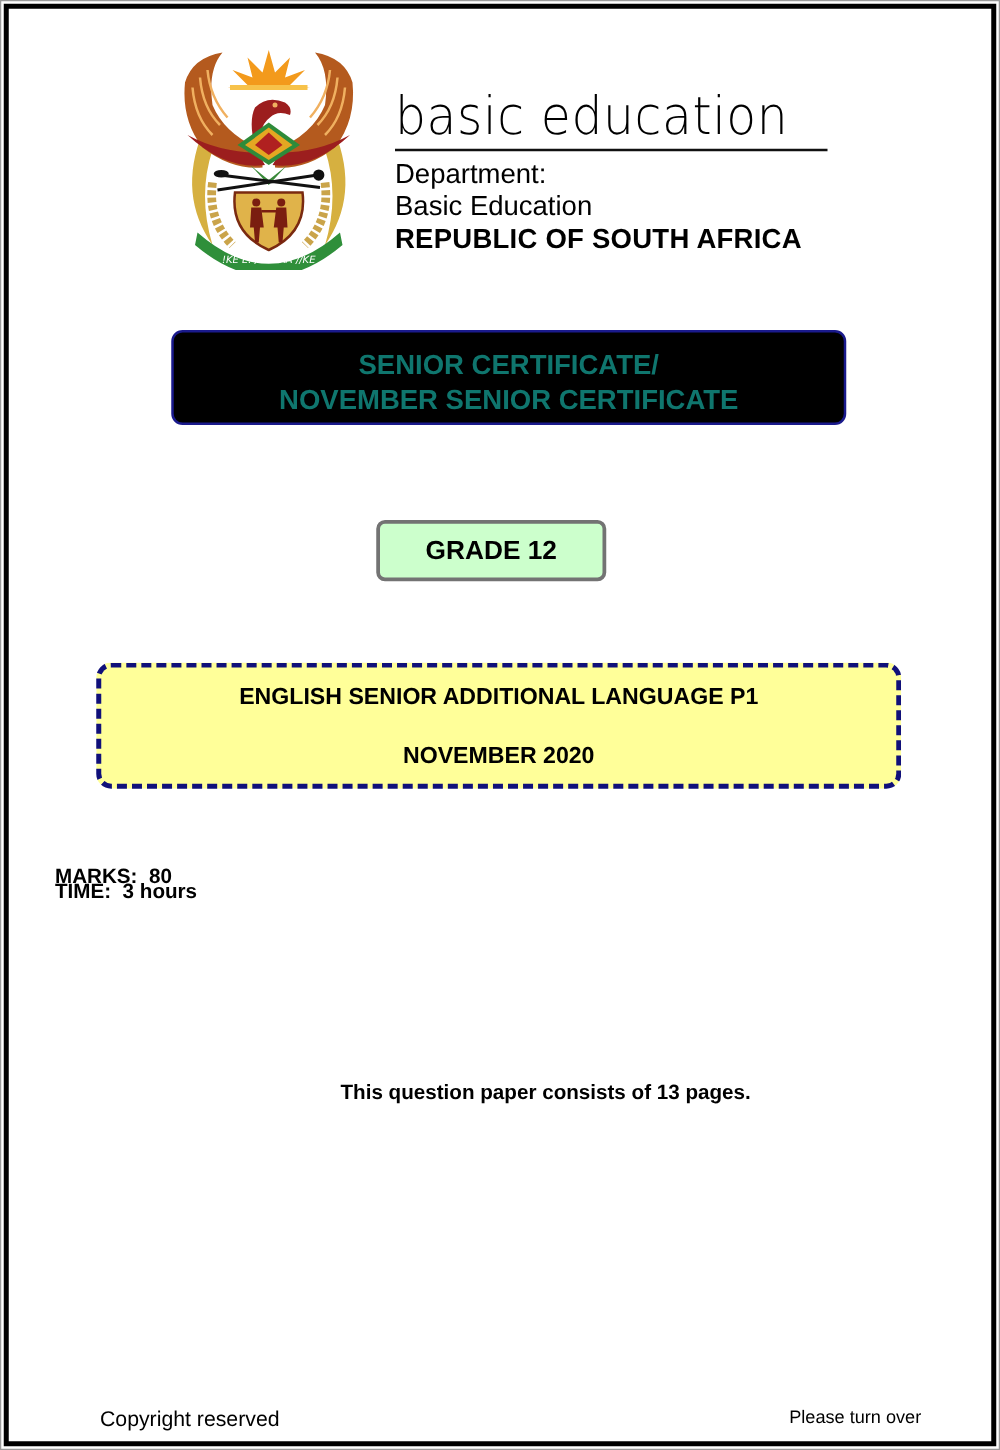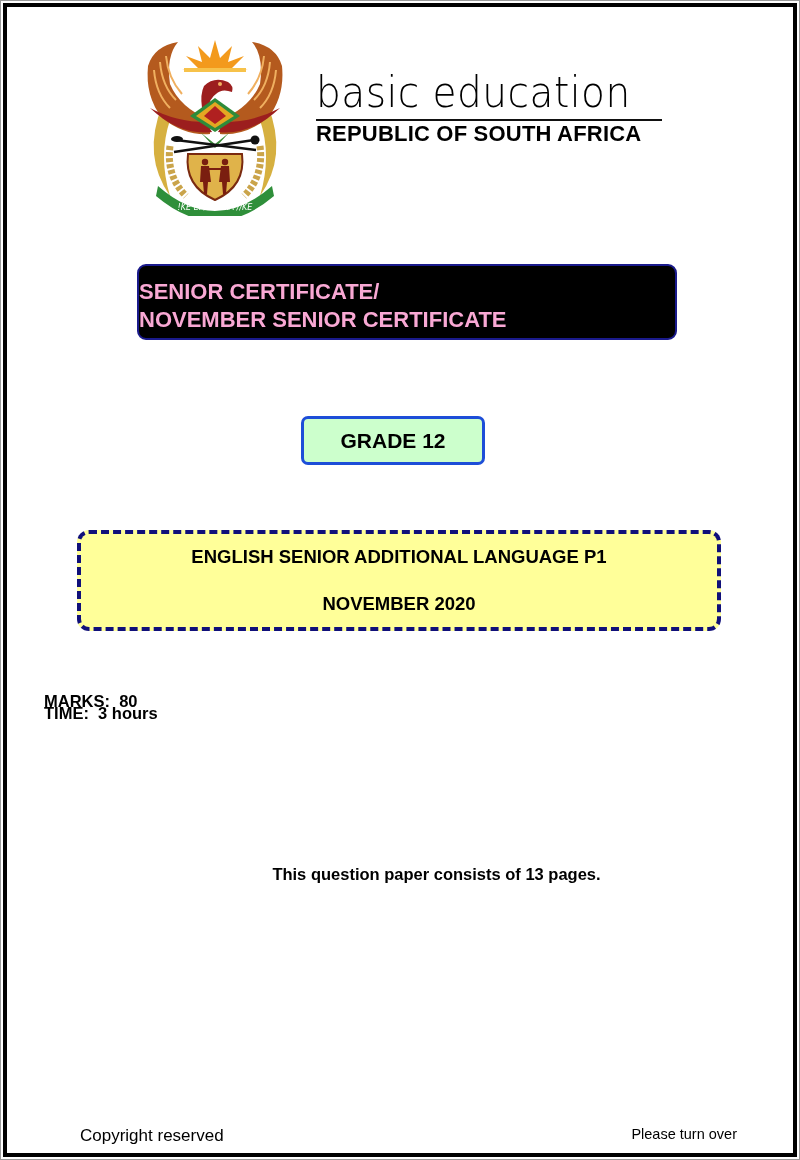--- a/index.html
+++ b/index.html
@@ -72,36 +72,36 @@
 
     
     .cert-banner {
       position: absolute;
       left: 137px; top: 264px;
       width: 540px; height: 76px;
       box-sizing: border-box;
       background: #000;
       border: 2px solid #1a1a8c;
       border-radius: 9px;
-      color: #f9a8d4;
-      text-align: left;
+      color: #0f766e;
+      text-align: center;
       font-weight: bold;
       font-size: 22px;
       line-height: 28px;
       padding-top: 12px;
     }
 
     
     .grade-box {
       position: absolute;
       left: 301px; top: 416px;
       width: 184px; height: 49px;
       box-sizing: border-box;
       background: #ccffcc;
-      border: 3px solid #1d4ed8;
+      border: 3px solid #737373;
       border-radius: 7px;
       text-align: center;
       font-weight: bold;
       font-size: 21px;
       line-height: 43px;
     }
 
     
     .subject-box {
       position: absolute;
@@ -207,20 +207,24 @@
     <line x1="69" y1="133" x2="81" y2="133" stroke="#7a1e10" stroke-width="2"></line>
 
     <path d="M18 150 Q75 200 132 150 L134 160 Q75 210 16 160 Z" fill="#2f8f3a"></path>
     <text x="75" y="174" font-family="DejaVu Sans, sans-serif" font-size="8" fill="#ffffff" text-anchor="middle" font-style="italic">!KE E: /XARRA //KE</text>
   </svg>
 </div>
 
 <div class="brand">
   <div class="brand-title">basic education</div>
   <div class="brand-rule"></div>
+  <div class="brand-dept">
+    <div>Department:</div>
+    <div>Basic Education</div>
+  </div>
   <div class="brand-country">REPUBLIC OF SOUTH AFRICA</div>
 </div>
 
 <div class="cert-banner">
   <div>SENIOR CERTIFICATE/</div>
   <div>NOVEMBER SENIOR CERTIFICATE</div>
 </div>
 
 <div class="grade-box">GRADE 12</div>
 

